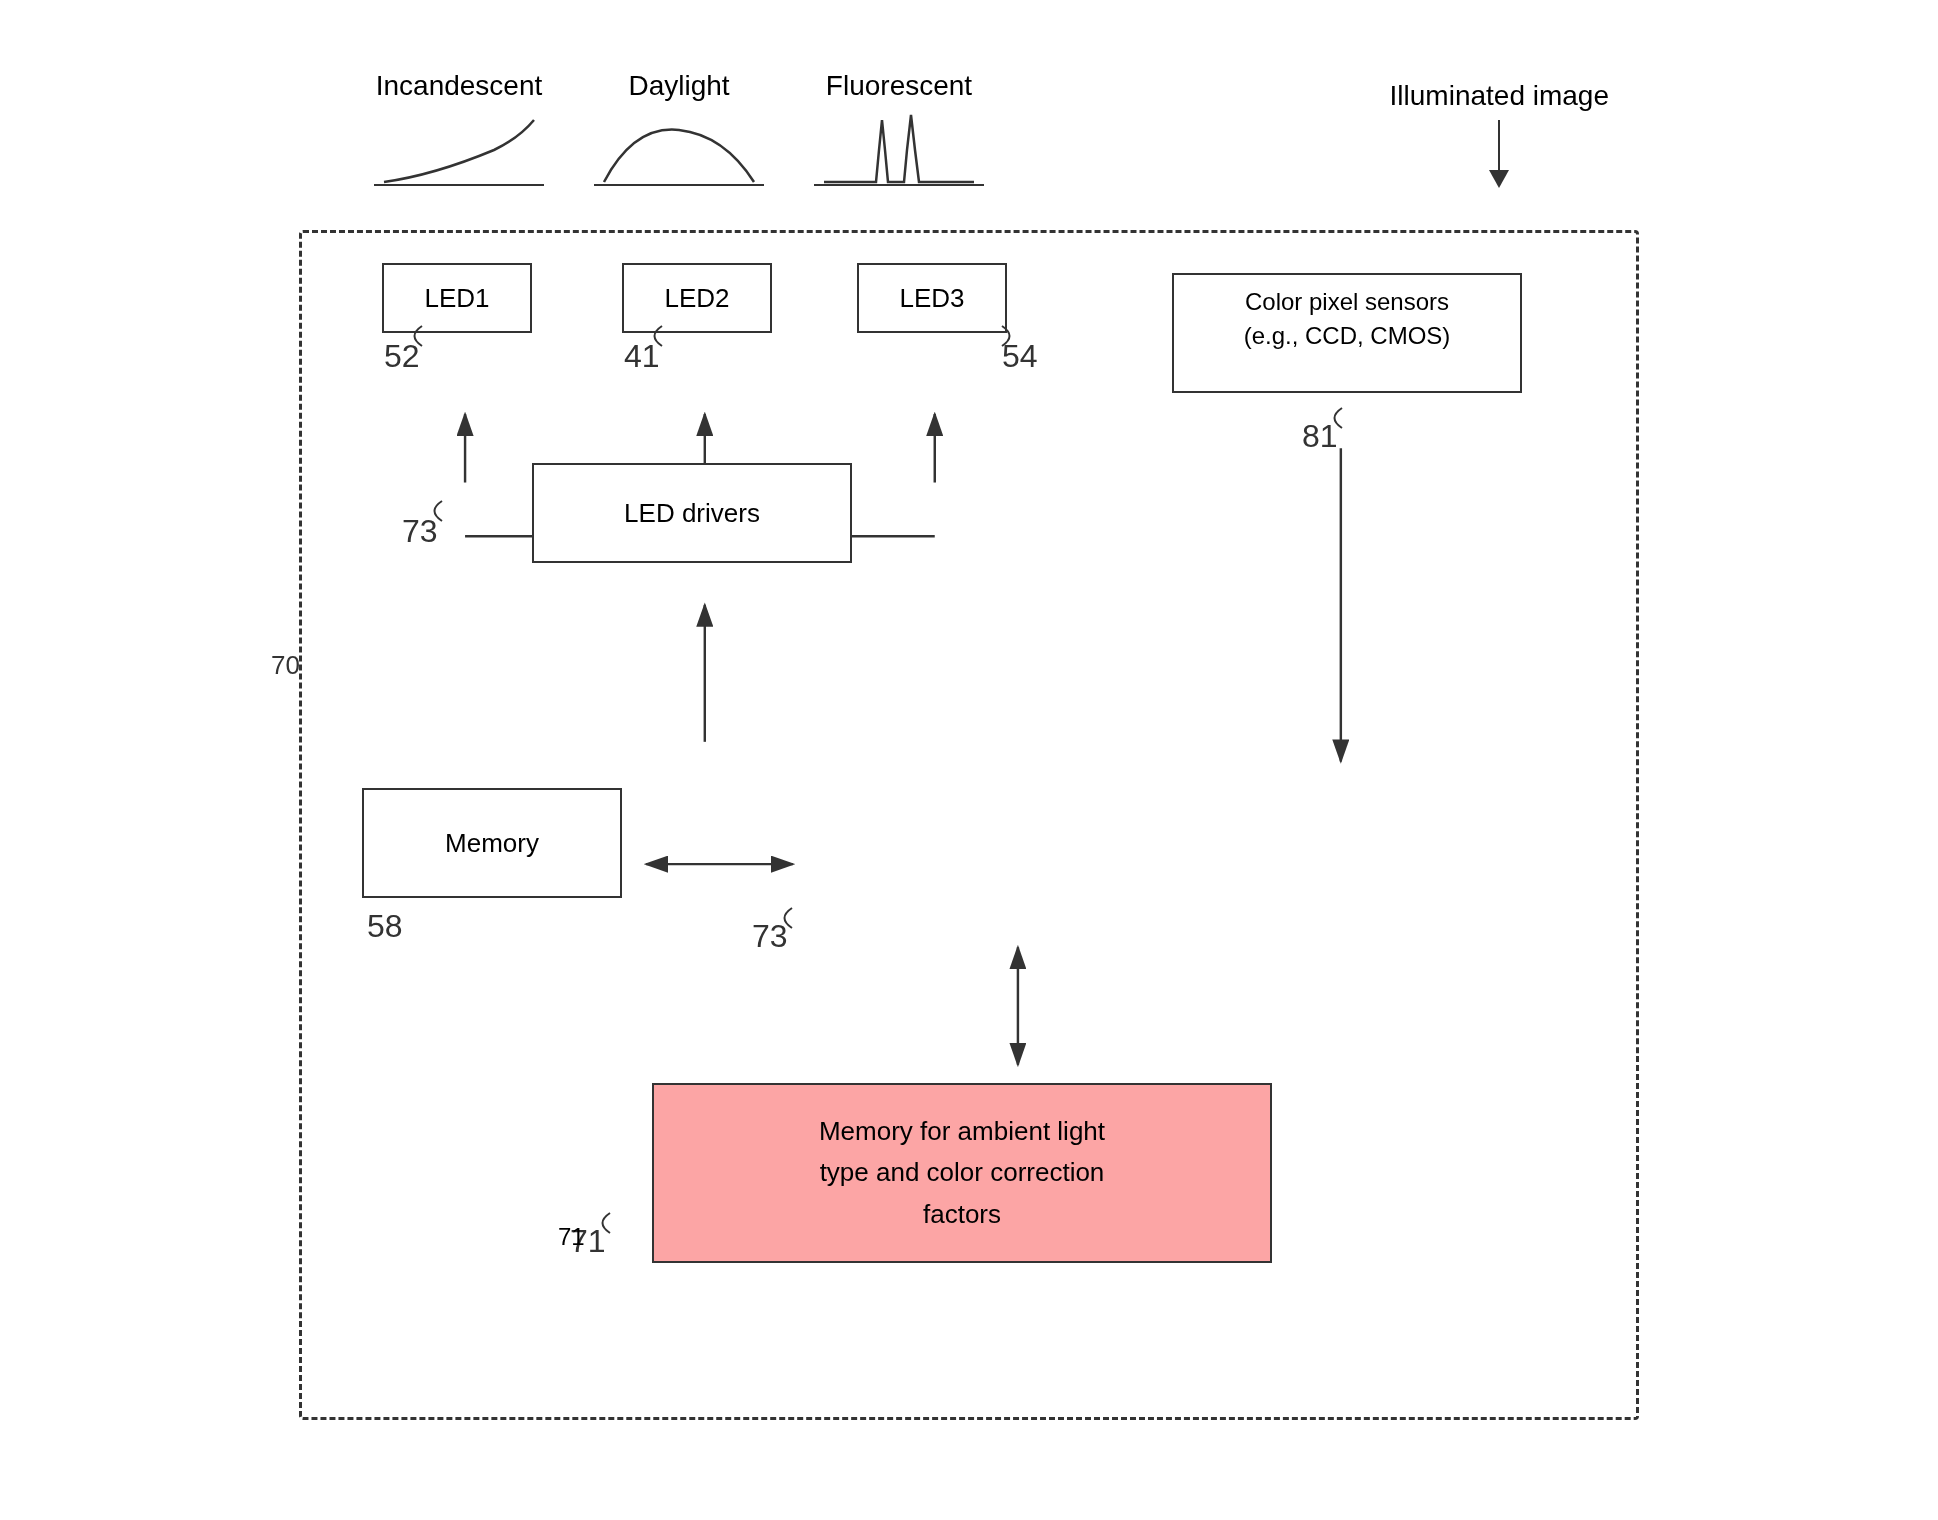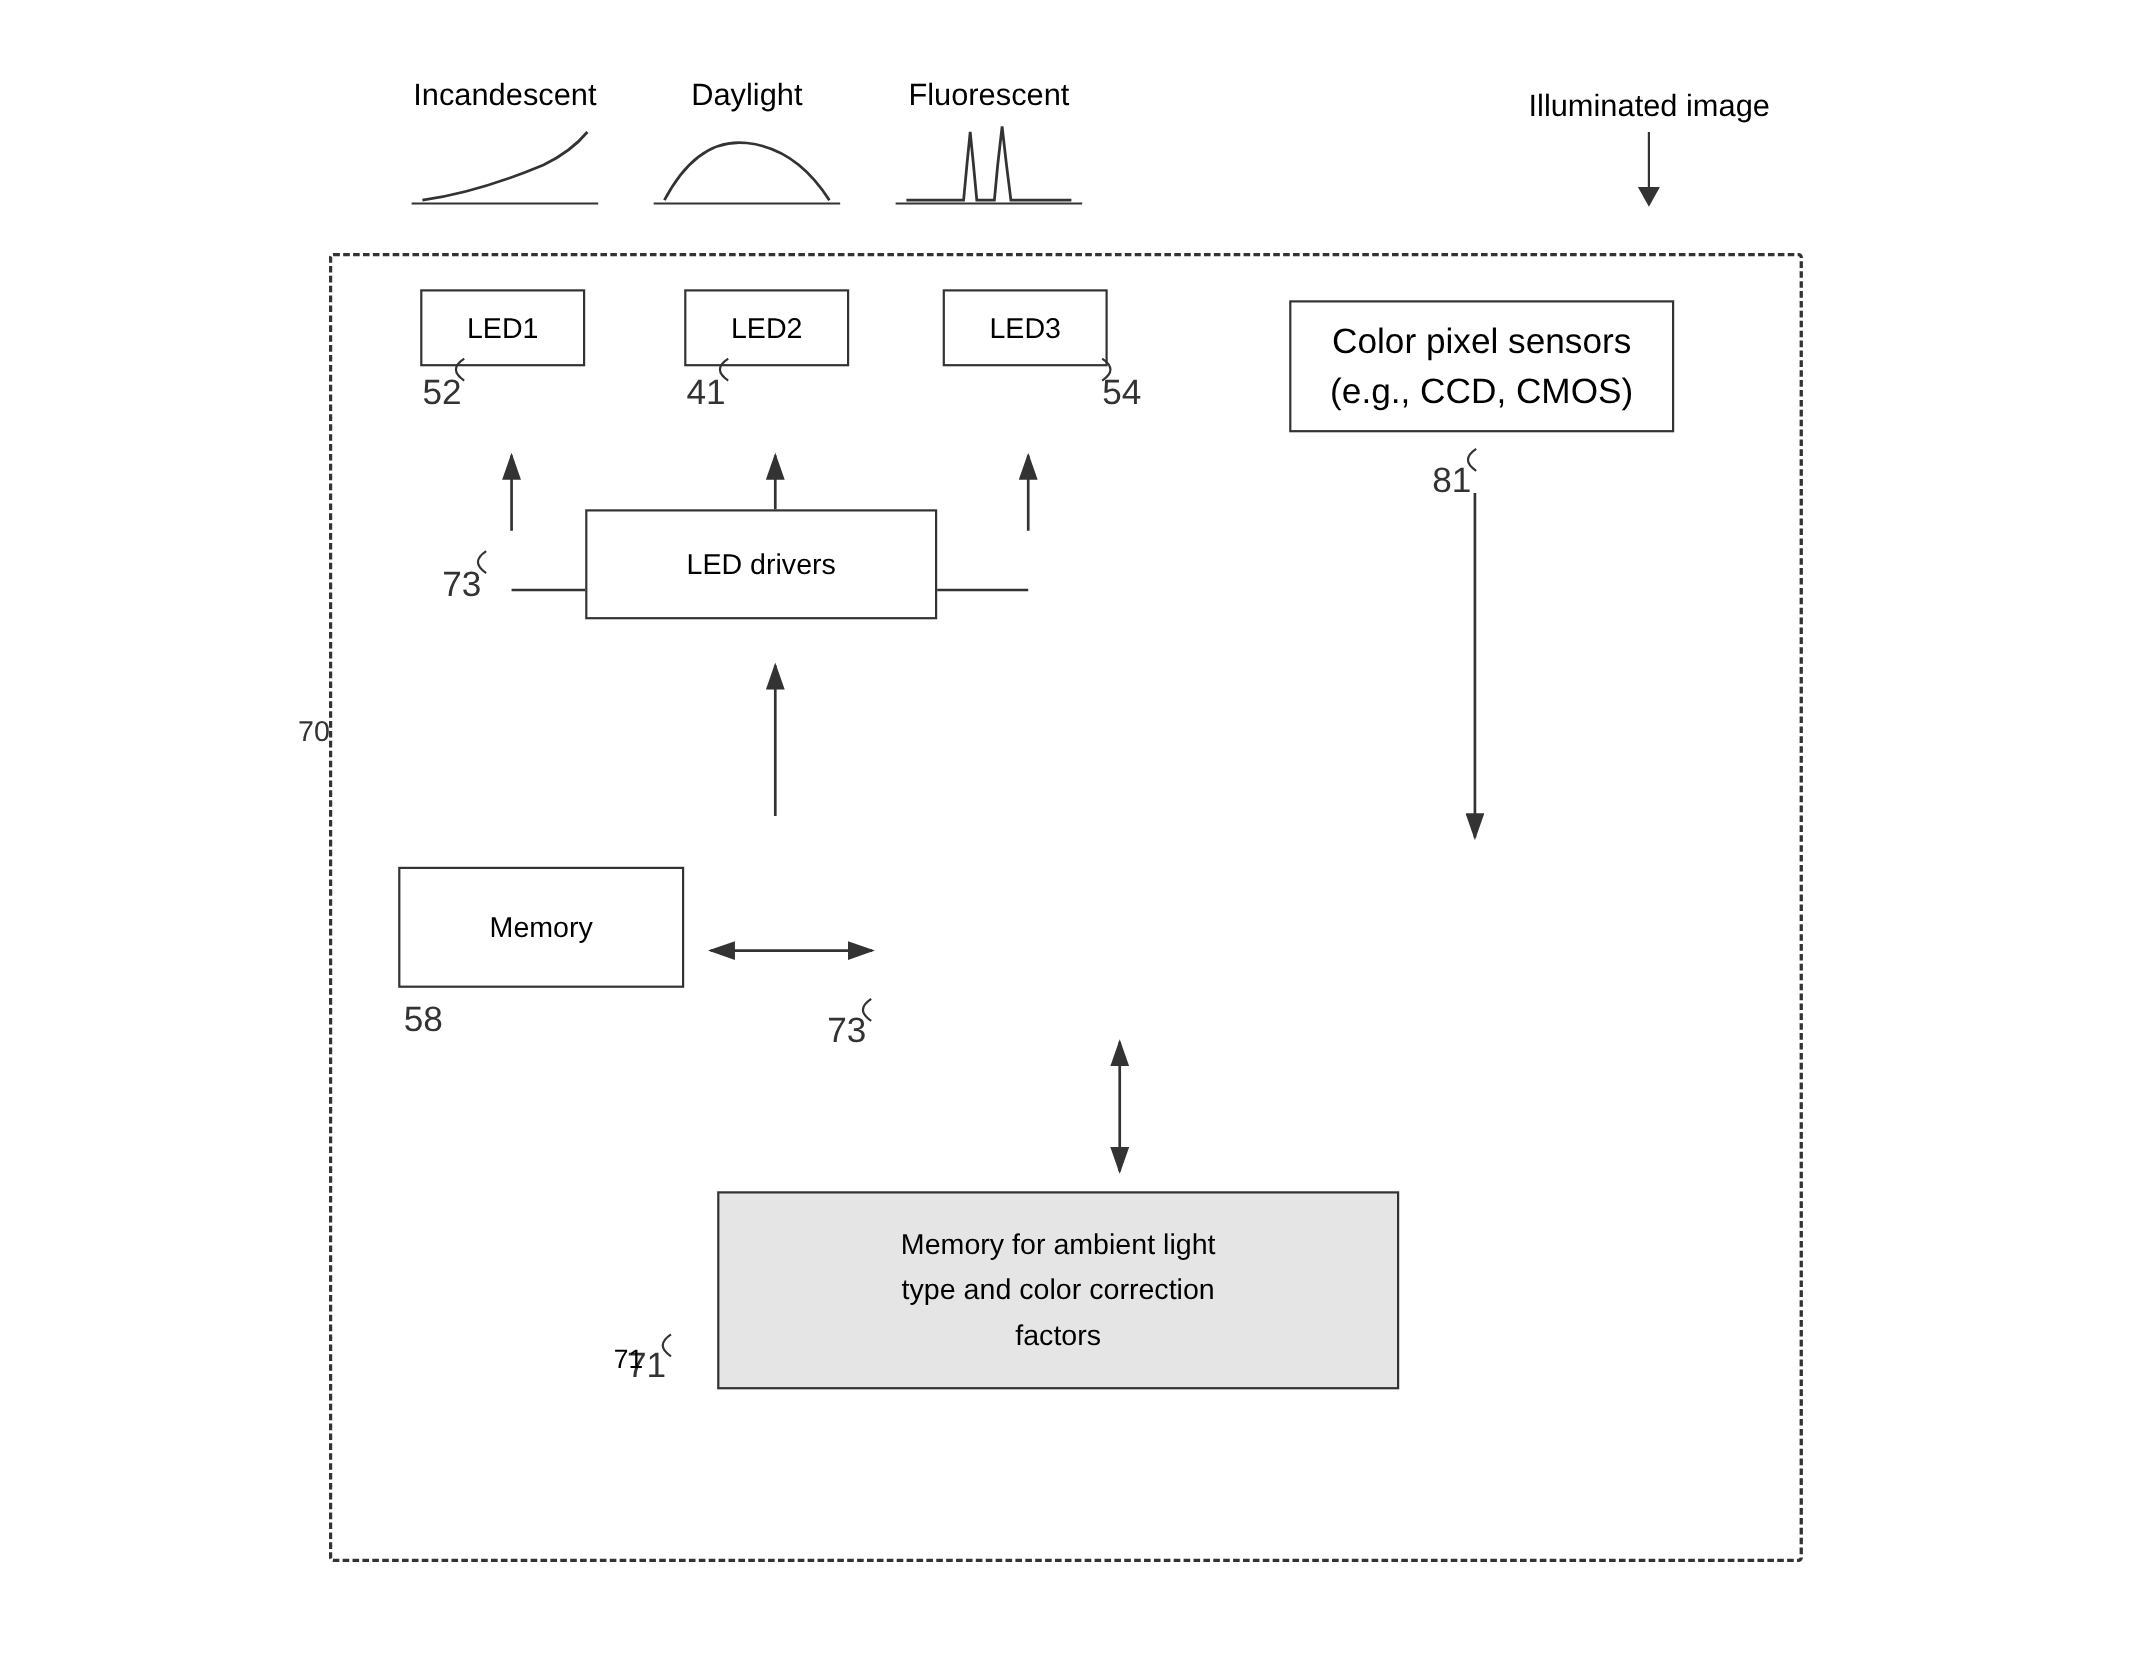--- a/index.html
+++ b/index.html
@@ -108,36 +108,35 @@
       align-items: center;
       justify-content: center;
       font-size: 26px;
       background: #fff;
     }
     
     .color-sensors-box {
       position: absolute;
       border: 2.5px solid #333;
       display: flex;
-      align-items: center;
-      justify-content: center;
-      font-size: 32px;
+      justify-content: center;
+      font-size: 24px;
       background: #fff;
       text-align: center;
       padding: 10px;
     }
     
     .memory-ambient-box {
       position: absolute;
       border: 2.5px solid #333;
       display: flex;
       align-items: center;
       justify-content: center;
       font-size: 26px;
-      background: #e5e5e5;
+      background: #fca5a5;
       text-align: center;
       padding: 10px;
     }
     .ref-number {
       position: absolute;
       font-size: 32px;
       color: #333;
     }
     svg.arrows {
       position: absolute;

